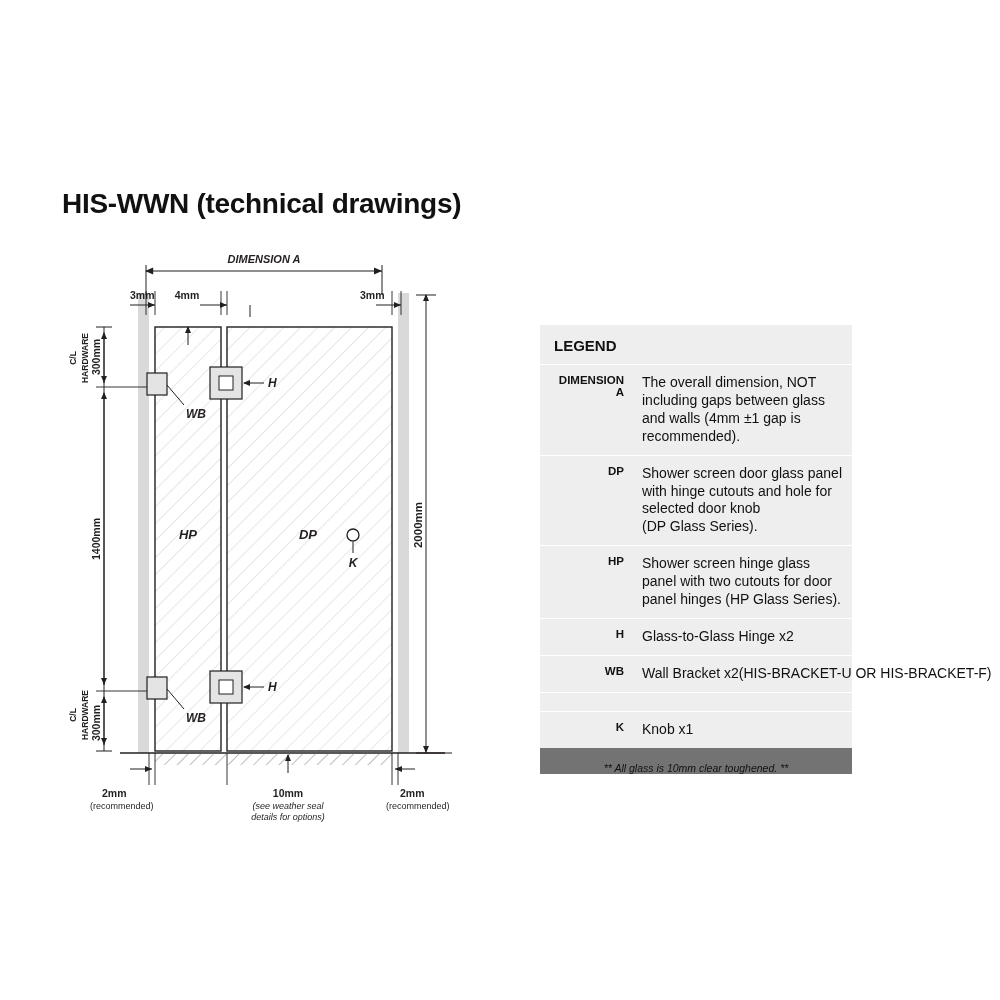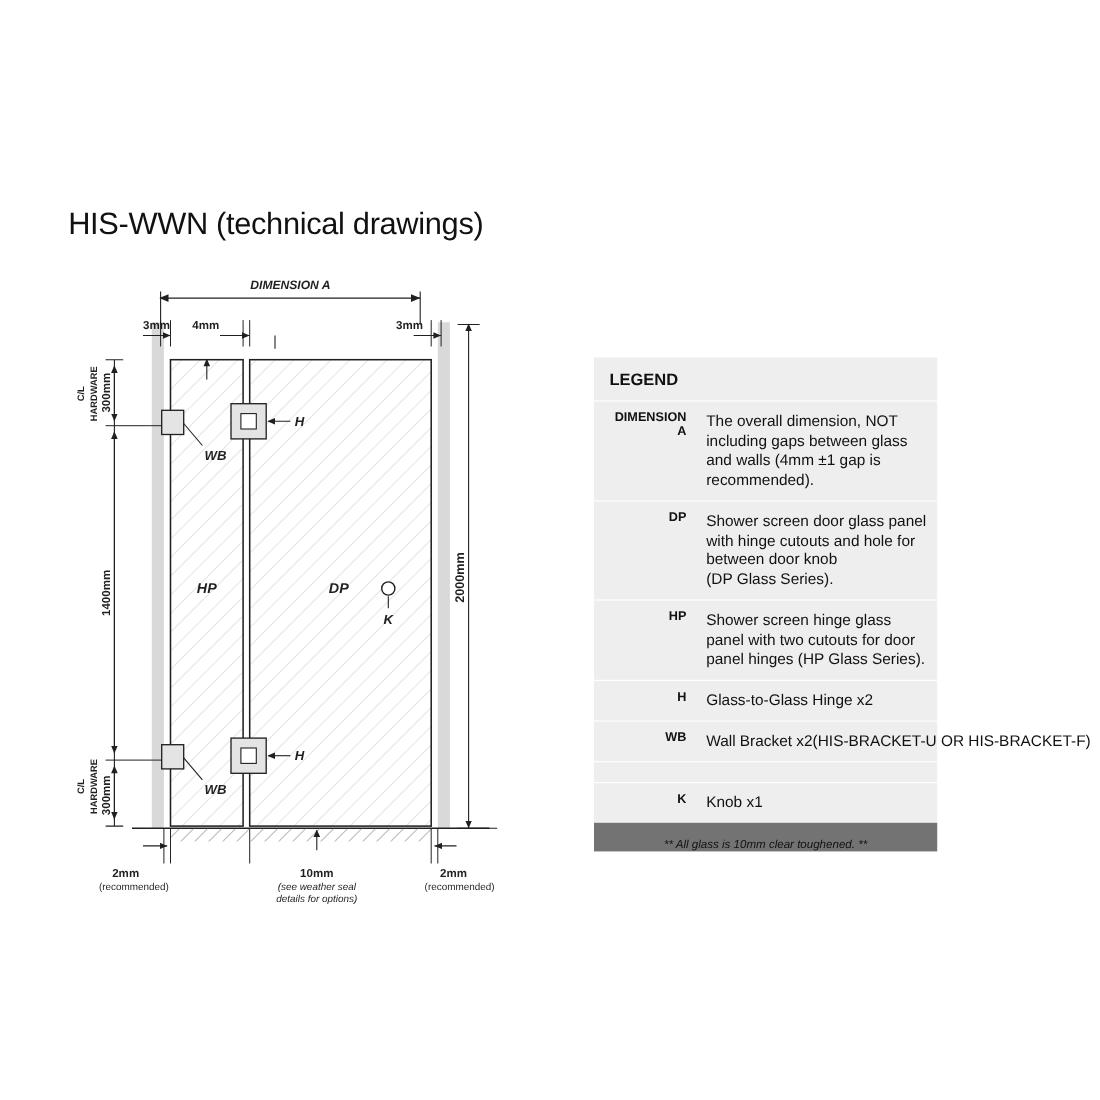--- a/index.html
+++ b/index.html
@@ -9,21 +9,21 @@
     font-family:"Liberation Sans", sans-serif;
     color:#111;
     position:relative;
     overflow:hidden;
   }
   .page{position:absolute;left:0;top:0;width:1000px;height:1000px;}
 
   
   #title{
     position:absolute;left:62px;top:188px;
-    font-size:28px;font-weight:normal;letter-spacing:-0.3px;
+    font-size:28px;font-weight:bold;letter-spacing:-0.3px;
     color:#111;
   }
 
   
   #drawing{position:absolute;left:60px;top:245px;width:420px;height:600px;}
   #drawing svg{display:block;}
 
   
   #legend{
     position:absolute;left:540px;top:325px;width:312px;
@@ -228,21 +228,21 @@
   <div id="legend">
     <div class="legend-title">LEGEND</div>
 
     <div class="legend-row">
       <div class="key">DIMENSION A</div>
       <div class="val">The overall dimension, NOT including gaps between glass and walls (4mm ±1 gap is recommended).</div>
     </div>
 
     <div class="legend-row">
       <div class="key">DP</div>
-      <div class="val">Shower screen door glass panel with hinge cutouts and hole for between door knob
+      <div class="val">Shower screen door glass panel with hinge cutouts and hole for selected door knob
 (DP Glass Series).</div>
     </div>
 
     <div class="legend-row">
       <div class="key">HP</div>
       <div class="val">Shower screen hinge glass panel with two cutouts for door panel hinges (HP Glass Series).</div>
     </div>
 
     <div class="legend-row">
       <div class="key">H</div>

